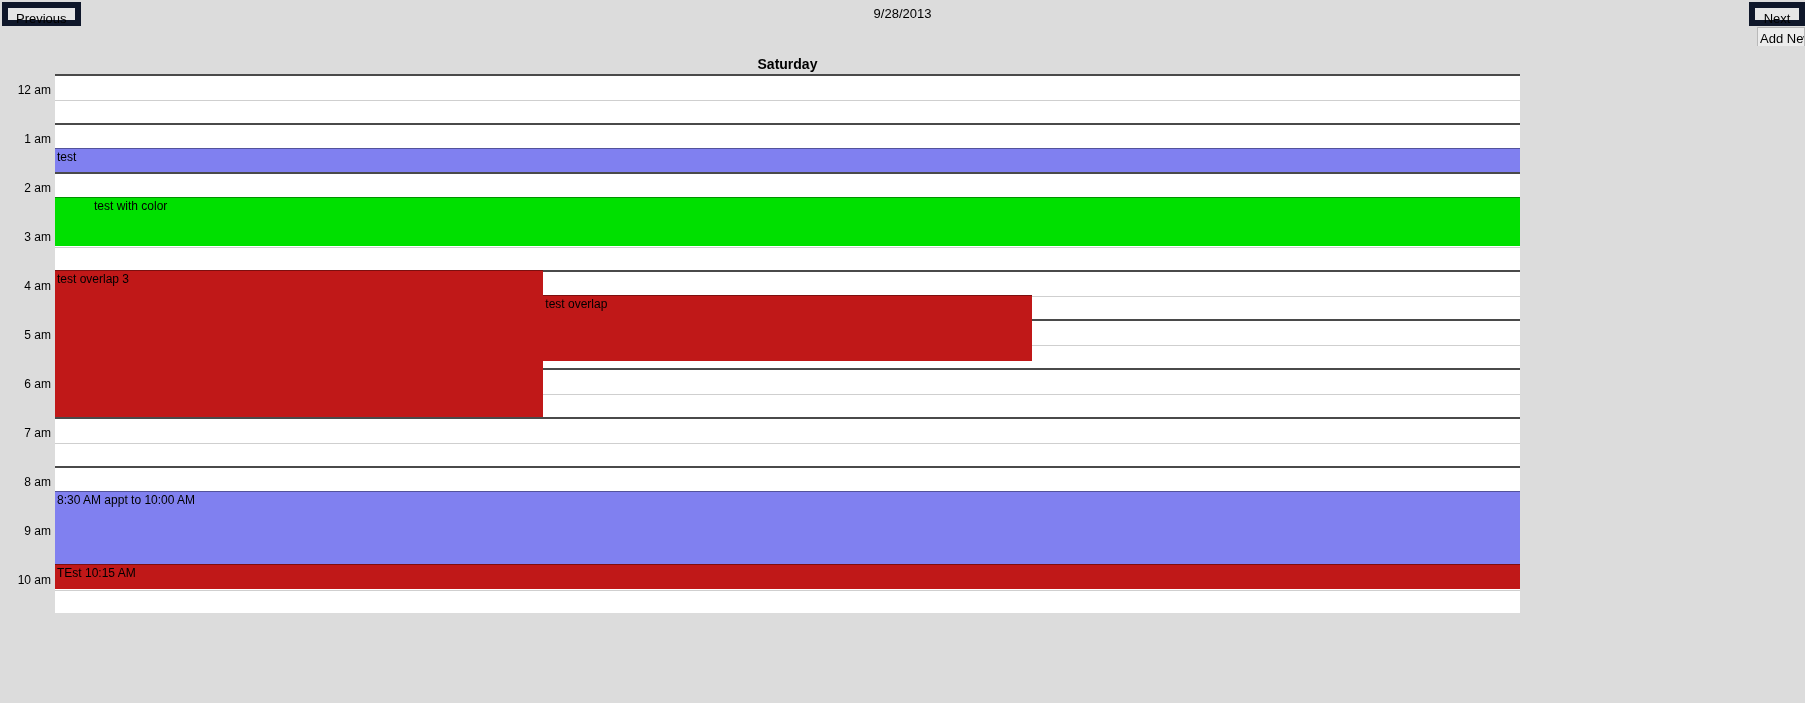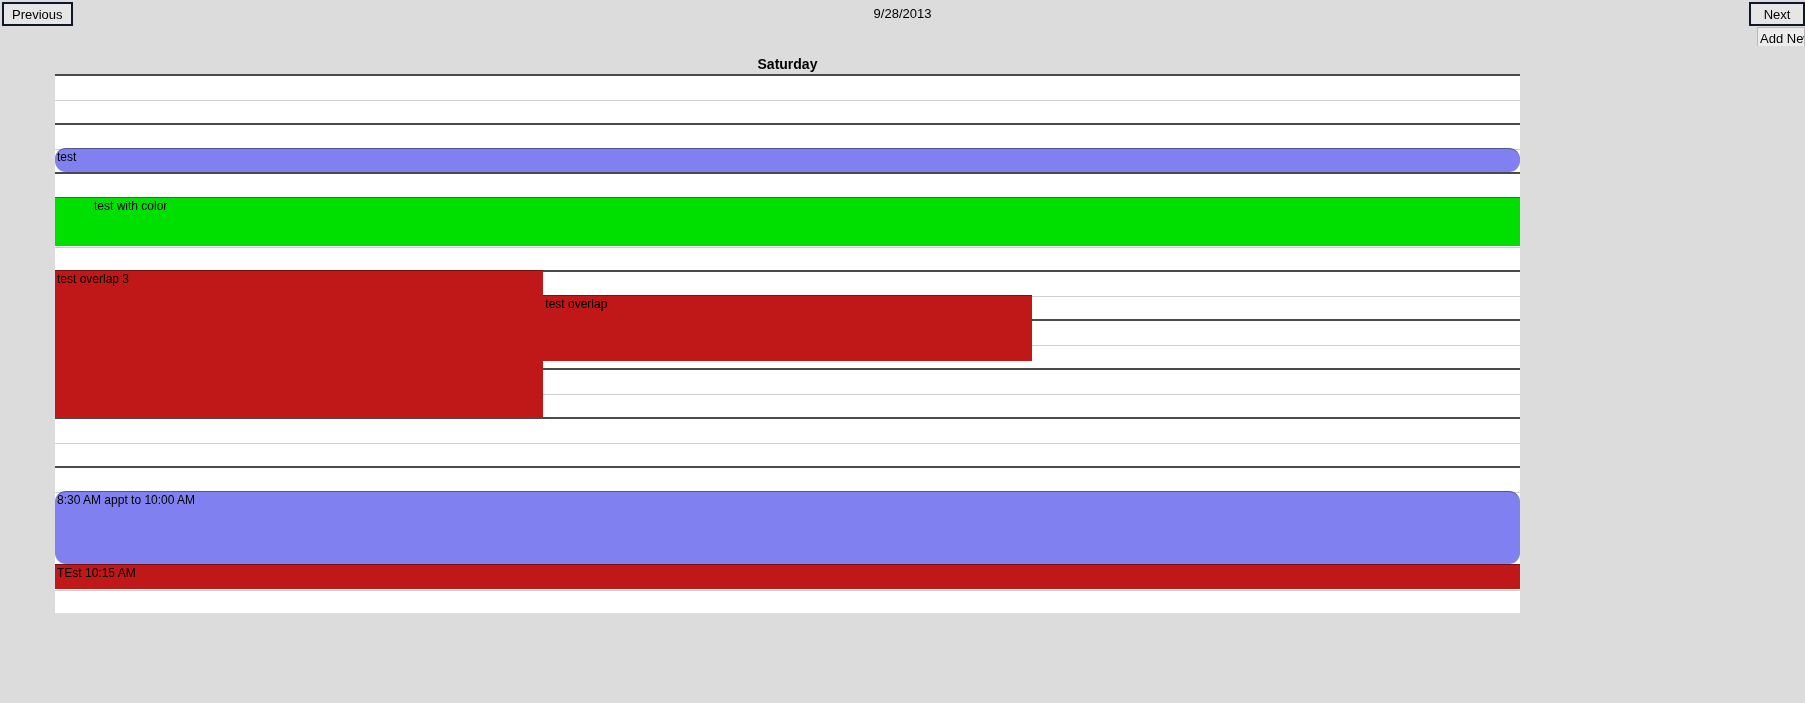--- a/index.html
+++ b/index.html
@@ -13,21 +13,21 @@
     .header-row {
       display: flex;
       align-items: flex-start;
       height: 46px;
       position: relative;
     }
     .btn {
       font-family: inherit;
       font-size: 13px;
       background: #e6e6e6;
-      border: 2px solid #0f172a;
+      border: 6px solid #0f172a;
       padding: 4px 8px;
       cursor: pointer;
       height: 24px;
       line-height: 14px;
     }
     .btn-previous { margin: 2px 0 0 2px; }
     .date-title {
       position: absolute;
       left: 50%;
       top: 6px;
@@ -110,21 +110,21 @@
     }
     .event {
       position: absolute;
       font-size: 12px;
       padding: 1px 2px;
       overflow: hidden;
       white-space: nowrap;
       cursor: pointer;
       border-top: 1px solid rgba(0,0,0,0.35);
     }
-    .event.purple { background: #8080f0; color: #000; border-radius: 11px; }
+    .event.purple { background: #8080f0; color: #000; }
     .event.green  { background: #00e000; color: #000; }
     .event.red    { background: #c01818; color: #000; }
     .right-margin {
       position: absolute;
       right: 0;
       top: 74px;
       bottom: 0;
       width: 285px;
       background: #dcdcdc;
     }
@@ -137,20 +137,33 @@
   <div class="date-title">9/28/2013</div>
   <div class="right-btns">
     <button class="btn btn-next">Next</button>
     <button class="btn btn-addnew">Add New</button>
   </div>
 </div>
 
 <div class="day-header">Saturday</div>
 
 <div class="calendar-area">
+  <div class="time-gutter" id="time-gutter">
+      <div class="time-label" style="top: 16px;">12 am</div>
+      <div class="time-label" style="top: 65px;">1 am</div>
+      <div class="time-label" style="top: 114px;">2 am</div>
+      <div class="time-label" style="top: 163px;">3 am</div>
+      <div class="time-label" style="top: 212px;">4 am</div>
+      <div class="time-label" style="top: 261px;">5 am</div>
+      <div class="time-label" style="top: 310px;">6 am</div>
+      <div class="time-label" style="top: 359px;">7 am</div>
+      <div class="time-label" style="top: 408px;">8 am</div>
+      <div class="time-label" style="top: 457px;">9 am</div>
+      <div class="time-label" style="top: 506px;">10 am</div>
+    </div>
   <div class="grid" id="grid">
       <div class="hour-row" style="top: 0px;">
         <div class="half-line"></div>
       </div>
       <div class="hour-row" style="top: 49px;">
         <div class="half-line"></div>
       </div>
       <div class="hour-row" style="top: 98px;">
         <div class="half-line"></div>
       </div>

